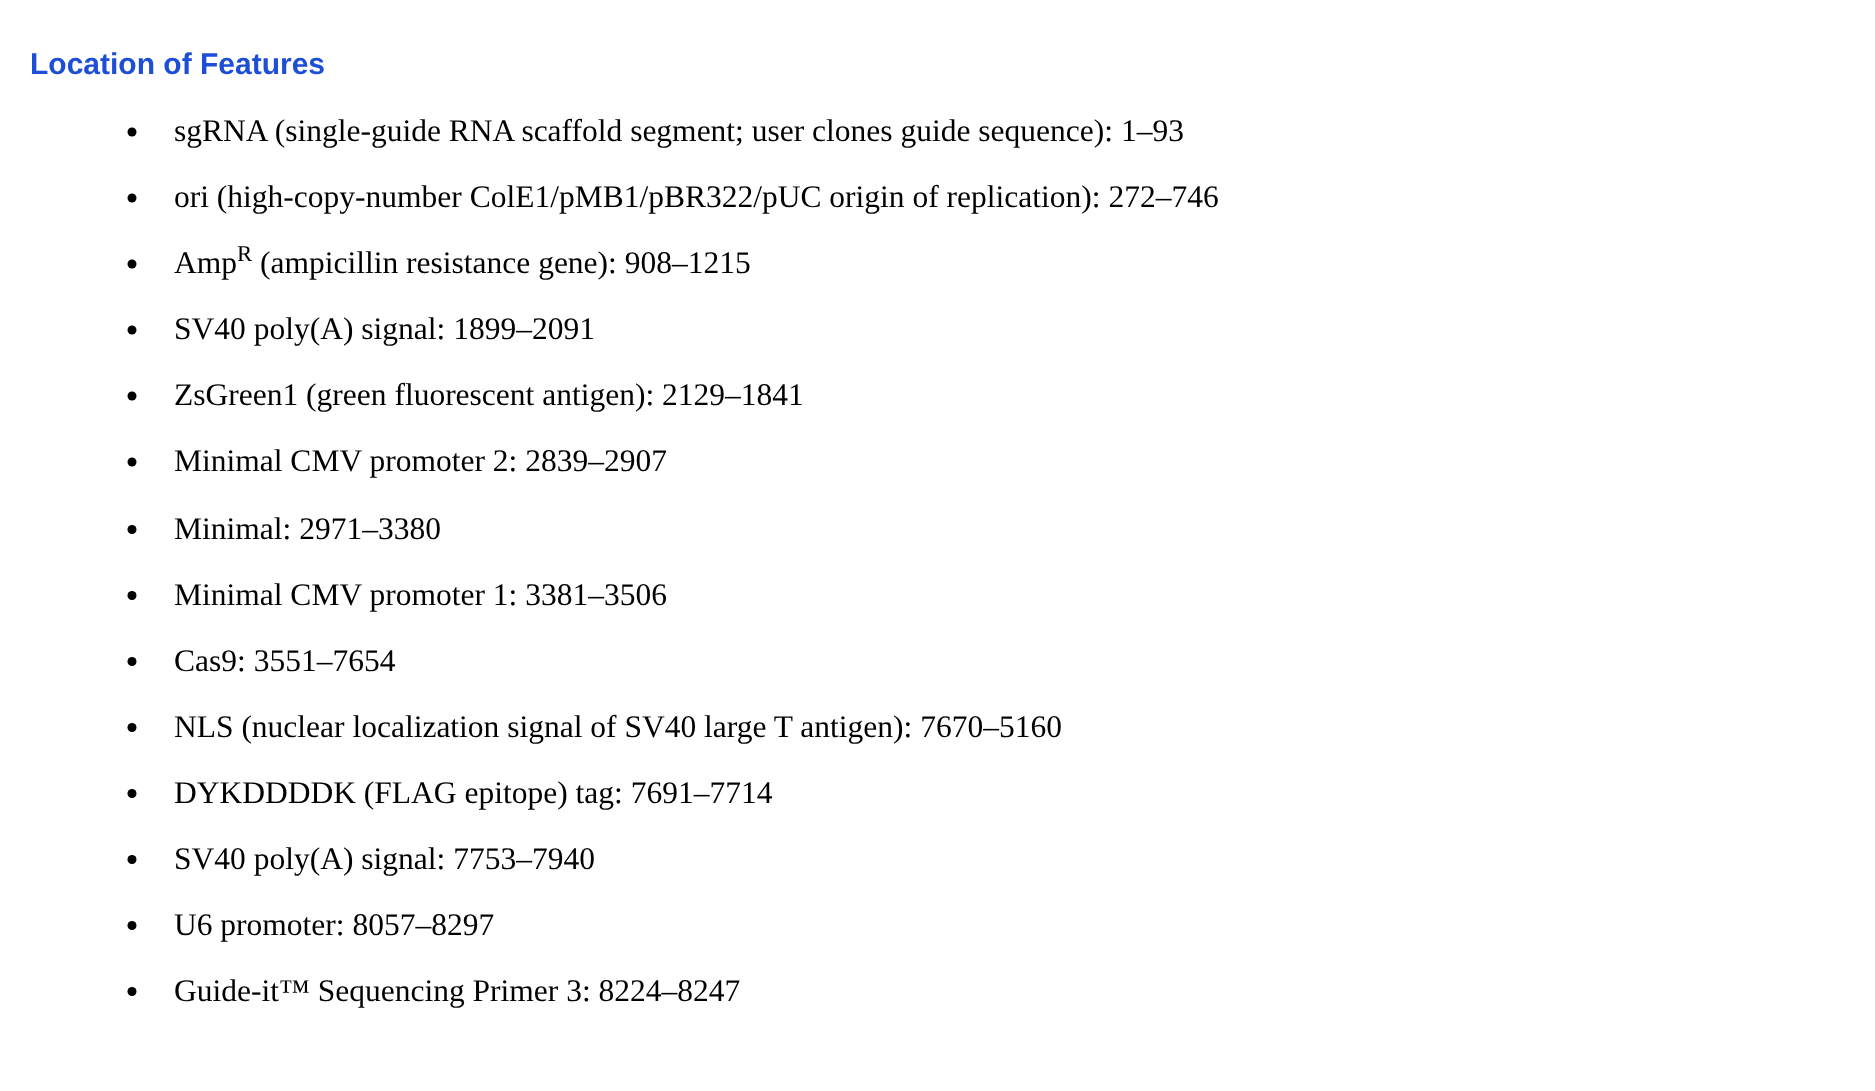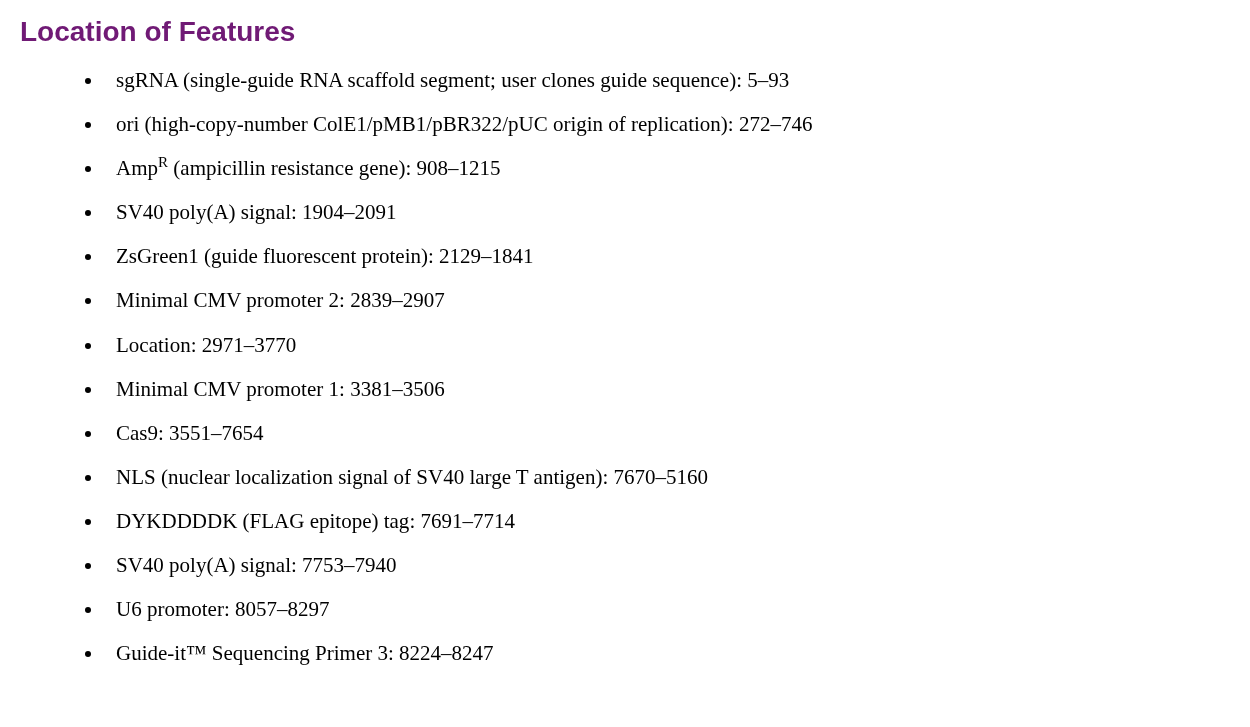--- a/index.html
+++ b/index.html
@@ -7,24 +7,24 @@
       font-size: 21px;
       color: #000;
       background: #fff;
       margin: 0;
       padding: 16px 20px;
       width: 1250px;
       box-sizing: border-box;
     }
     .heading {
       font-family: Arial, Helvetica, sans-serif;
-      font-size: 28px;
+      font-size: 20px;
       font-weight: bold;
-      color: #701a75;
-      margin: 0 0 10px 0;
+      color: #1d4ed8;
+      margin: 16px 0 10px 0;
     }
     ul.feature-list {
       list-style-type: disc;
       margin: 0;
       padding-left: 84px;
     }
     ul.feature-list li {
       padding: 0 0 0 12px;
       margin: 0;
       line-height: 2.1;
@@ -34,27 +34,27 @@
       font-size: 0.72em;
       line-height: 0;
     }
   </style>
 </head>
 <body>
 
 <div class="heading">Location of Features</div>
 
 <ul class="feature-list" id="feature-list">
-    <li><span>sgRNA (single-guide RNA scaffold segment; user clones guide sequence)</span><span>: </span><span>5–93</span></li>
+    <li><span>sgRNA (single-guide RNA scaffold segment; user clones guide sequence)</span><span>: </span><span>1–93</span></li>
     <li><span>ori (high-copy-number ColE1/pMB1/pBR322/pUC origin of replication)</span><span>: </span><span>272–746</span></li>
     <li><span>Amp<span class="sup">R</span> (ampicillin resistance gene)</span><span>: </span><span>908–1215</span></li>
-    <li><span>SV40 poly(A) signal</span><span>: </span><span>1904–2091</span></li>
-    <li><span>ZsGreen1 (guide fluorescent protein)</span><span>: </span><span>2129–1841</span></li>
+    <li><span>SV40 poly(A) signal</span><span>: </span><span>1899–2091</span></li>
+    <li><span>ZsGreen1 (green fluorescent antigen)</span><span>: </span><span>2129–1841</span></li>
     <li><span>Minimal CMV promoter 2</span><span>: </span><span>2839–2907</span></li>
-    <li><span>Location</span><span>: </span><span>2971–3770</span></li>
+    <li><span>Minimal</span><span>: </span><span>2971–3380</span></li>
     <li><span>Minimal CMV promoter 1</span><span>: </span><span>3381–3506</span></li>
     <li><span>Cas9</span><span>: </span><span>3551–7654</span></li>
     <li><span>NLS (nuclear localization signal of SV40 large T antigen)</span><span>: </span><span>7670–5160</span></li>
     <li><span>DYKDDDDK (FLAG epitope) tag</span><span>: </span><span>7691–7714</span></li>
     <li><span>SV40 poly(A) signal</span><span>: </span><span>7753–7940</span></li>
     <li><span>U6 promoter</span><span>: </span><span>8057–8297</span></li>
     <li><span>Guide-it™ Sequencing Primer 3</span><span>: </span><span>8224–8247</span></li>
   </ul>
 
 </body></html>

